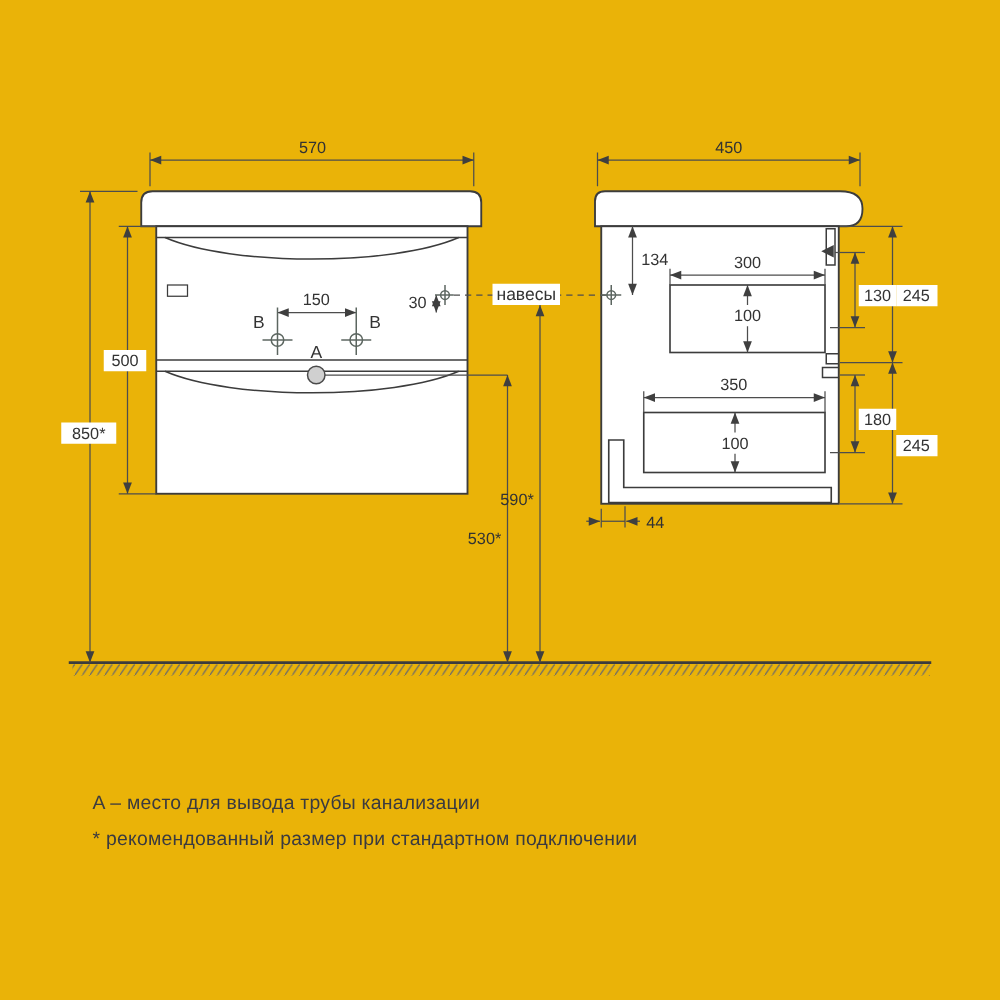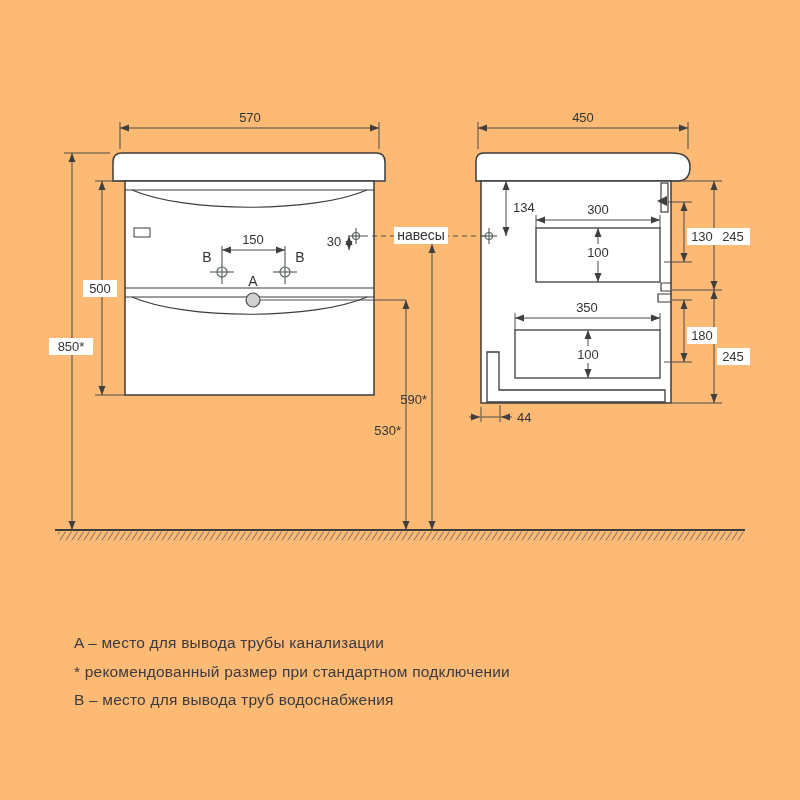--- a/index.html
+++ b/index.html
@@ -1,16 +1,16 @@
 <!DOCTYPE html>
 <html><head>
 <meta charset="utf-8">
 <style>
   html,body{margin:0;padding:0;background:#ffffff;width:800px;height:800px;overflow:hidden}
-  .stage{position:relative;width:800px;height:800px;font-family:"Liberation Sans",sans-serif;background:#fdba74}
+  .stage{position:relative;width:800px;height:800px;font-family:"Liberation Sans",sans-serif;background:#eab308}
   svg{position:absolute;left:0;top:0}
   svg text{font-family:"Liberation Sans",sans-serif;font-size:13px;fill:#333333}
   svg text.mid{text-anchor:middle}
   svg text.end{text-anchor:end}
   svg text.lbl{font-size:14px}
   .legend{position:absolute;left:74px;top:634px;color:#3a3a40;font-size:15.5px;letter-spacing:.2px}
   .legend p{margin:0 0 10.5px 0}
 </style>
 </head>
 <body>
@@ -165,16 +165,15 @@
     <text class="mid" x="588" y="359">100</text>
     <text class="mid" x="702" y="340">180</text>
     <text class="mid" x="733" y="361">245</text>
     <text x="517" y="422">44</text>
   </g>
 </svg>
 
 <div class="legend">
   <p>A – место для вывода трубы канализации</p>
   <p>* рекомендованный размер при стандартном подключении</p>
-  <p>B – место для вывода труб водоснабжения</p>
 </div>
 
 </div>
 
 </body></html>

